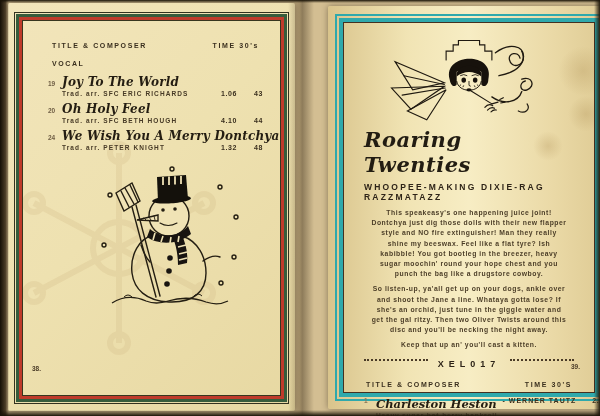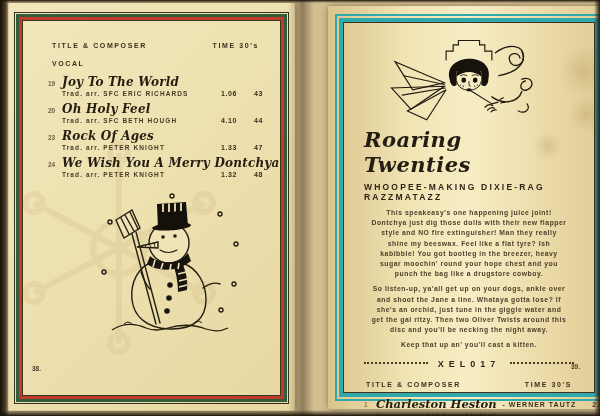--- a/index.html
+++ b/index.html
@@ -57,30 +57,30 @@
 
   .flapper-wrap{align-self:center;margin-top:2px;}
   .rt-title{align-self:center;font-family:"DejaVu Serif",serif;font-style:italic;font-weight:bold;
             font-size:21px;color:#221c12;margin-top:-2px;letter-spacing:.5px;}
   .rt-subtitle{align-self:center;margin-top:5px;font-size:8.5px;font-weight:bold;letter-spacing:2.2px;color:#2e2418;}
   .rt-intro{margin-top:6px;text-align:center;font-size:6.8px;font-weight:bold;letter-spacing:.55px;
             line-height:1.5;color:#4c3e28;padding:0 6px;}
   .rt-intro + .rt-intro{margin-top:5px;}
   .rt-kicker{margin-top:6px;text-align:center;font-size:6.8px;font-weight:bold;letter-spacing:.55px;color:#4c3e28;}
 
-  .divider{display:flex;align-items:center;margin-top:11px;}
+  .divider{display:flex;align-items:flex-start;margin-top:11px;}
   .dots{flex:1;height:0;border-bottom:2px dotted #4a3b27;margin-bottom:2px;}
   .cat-no{margin:0 10px;font-size:9px;font-weight:bold;letter-spacing:5px;color:#2e2418;}
 
   .cols-header-right{display:flex;justify-content:space-between;align-items:baseline;margin-top:12px;
                      font-size:7px;font-weight:bold;letter-spacing:1.6px;color:#3a2f1e;padding:0 2px;}
 
   .tracklist-right{margin-top:9px;}
   .rtrk{margin-bottom:7px;}
-  .rtrk-line1{display:flex;align-items:center;}
+  .rtrk-line1{display:flex;align-items:flex-start;}
   .rtrk-no{flex:0 0 12px;font-size:6.5px;color:#8a7757;font-weight:bold;}
   .rtrk-title{font-family:"DejaVu Serif",serif;font-style:italic;font-weight:bold;font-size:11.5px;
               color:#241d12;white-space:nowrap;}
   .rtrk-comp{margin-left:6px;font-size:7px;font-weight:bold;letter-spacing:1px;color:#3a2f1e;white-space:nowrap;}
   .rtrk-spacer{flex:1;}
   .rtrk-time{flex:0 0 32px;text-align:right;font-size:7px;font-weight:bold;letter-spacing:.6px;color:#3a2f1e;}
   .rtrk-disc{flex:0 0 24px;text-align:right;font-size:7px;font-weight:bold;letter-spacing:.6px;color:#3a2f1e;}
   .rtrk-tag{margin-top:1px;padding-left:12px;font-size:6.6px;font-weight:bold;letter-spacing:.8px;color:#7a6850;}
 
   .wm-circle{position:absolute;border-radius:50%;pointer-events:none;
@@ -137,31 +137,20 @@
             </div>
             <div class="trk-line2">
               <span class="trk-credit">Trad. arr. SFC BETH HOUGH</span>
               <span class="trk-time">4.10</span>
               <span class="trk-disc">44</span>
             </div>
           </div>
 
 
 
-          <div class="trk">
-            <div class="trk-line1">
-              <span class="trk-no">23</span>
-              <span class="trk-title">Rock Of Ages</span>
-            </div>
-            <div class="trk-line2">
-              <span class="trk-credit">Trad. arr. PETER KNIGHT</span>
-              <span class="trk-time">1.33</span>
-              <span class="trk-disc">47</span>
-            </div>
-          </div>
 
           <div class="trk">
             <div class="trk-line1">
               <span class="trk-no">24</span>
               <span class="trk-title">We Wish You A Merry Dontchya</span>
             </div>
             <div class="trk-line2">
               <span class="trk-credit">Trad. arr. PETER KNIGHT</span>
               <span class="trk-time">1.32</span>
               <span class="trk-disc">48</span>

